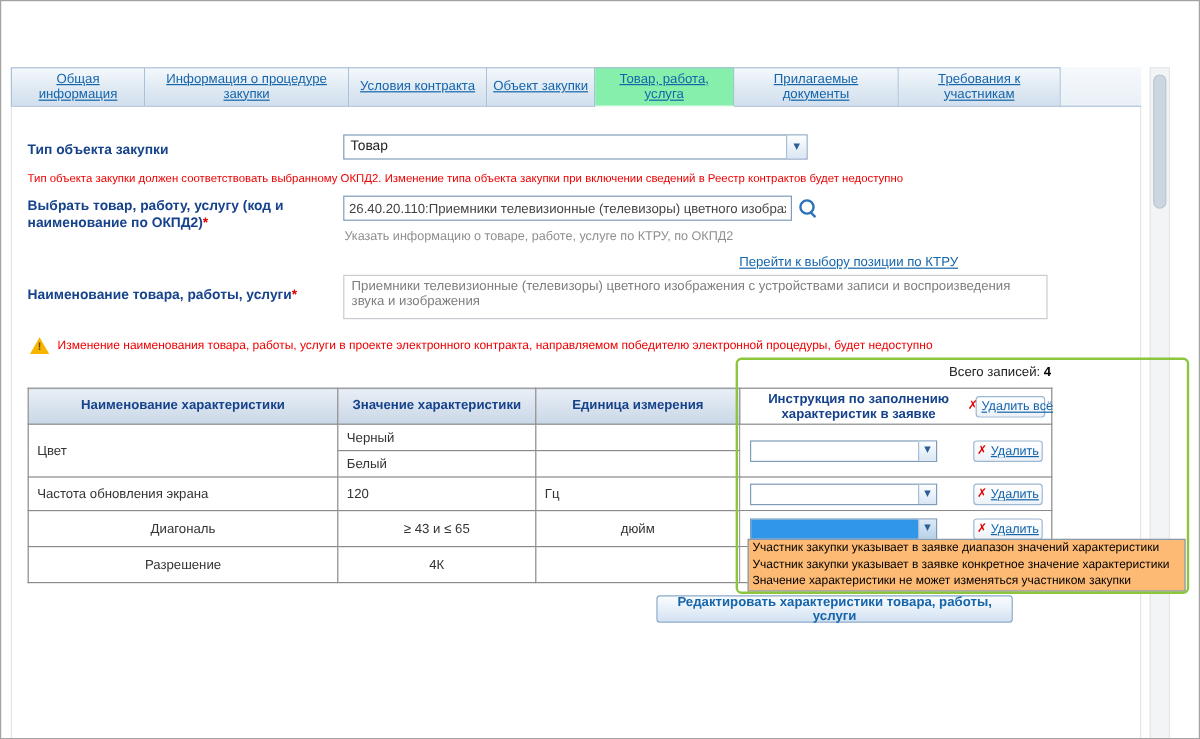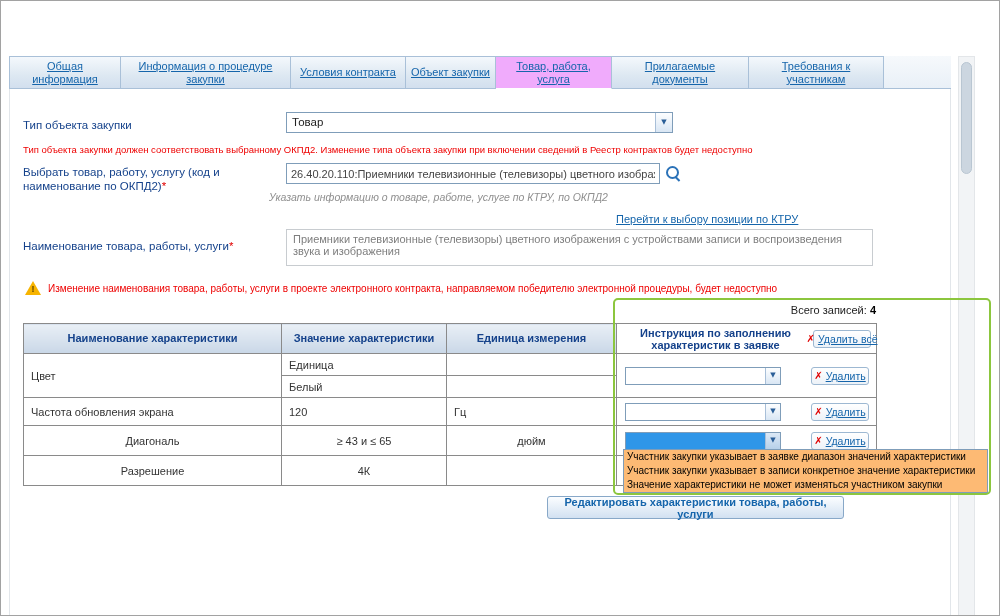--- a/index.html
+++ b/index.html
@@ -11,48 +11,48 @@
   
   .edge { position:absolute; width:1px; top:88px; bottom:0; background:#e2e6ea; }
   .edge.left { left:8px; } .edge.right { left:949px; }
 
   
   .tabs { position:absolute; left:8px; top:55px; width:942px; height:33px; display:flex; }
   .tab { border:1px solid #a9c0d8; border-left-width:0; cursor:pointer;
          background:linear-gradient(#f4f8fc,#dde8f2 60%,#d2dfee);
          display:flex; align-items:center; justify-content:center; text-align:center; }
   .tab:first-child { border-left-width:1px; }
-  .tab.active { background:#f0abfc; border-bottom-color:#fff; }
+  .tab.active { background:#86efac; border-bottom-color:#fff; }
   .tab-label { color:#1565ab; text-decoration:underline; font-size:11px; line-height:13px; padding:0 4px; }
   .tabs-filler { flex:1; border-bottom:1px solid #a9c0d8;
          background:linear-gradient(#f6f9fc,#e9f0f7); }
 
   
-  .fld-label { position:absolute; color:#15428b; font-weight:normal; font-size:11.5px; line-height:14px; }
+  .fld-label { position:absolute; color:#15428b; font-weight:bold; font-size:11.5px; line-height:14px; }
   .req { color:#e00000; }
   .sel { display:flex; align-items:stretch; border:1px solid #7f9db9; background:#fff; cursor:pointer; }
   .sel-value { flex:1; padding:3px 0 0 5px; font-size:11.5px; color:#222; white-space:nowrap; overflow:hidden; }
   .sel-arrow { width:17px; border-left:1px solid #a8bfd8; background:linear-gradient(#fdfeff,#d9e6f4);
                display:flex; align-items:center; justify-content:center; }
   .arrow-glyph { font-family:"DejaVu Sans",sans-serif; font-size:7px; color:#2b5f98; line-height:1; }
   #type-select { position:absolute; left:285px; top:111px; width:387px; height:21px; }
 
   .warn-red { position:absolute; color:#ee0000; font-size:9.5px; line-height:12px; }
   #type-warning { left:22px; top:143px; width:915px; }
 
   #okpd-label { left:22px; top:164px; width:256px; }
   #okpd-input { position:absolute; left:285px; top:162px; width:374px; height:21px;
                 border:1px solid #7f9db9; padding:0 4px; font:11px "Liberation Sans","DejaVu Sans",sans-serif; color:#444; }
   #search-btn { position:absolute; left:663px; top:163px; width:18px; height:18px; border:none; background:transparent; padding:0; cursor:pointer; }
   .magnifier { position:absolute; left:0; top:0; width:18px; height:18px; }
   .magnifier::before { content:""; position:absolute; left:2px; top:2px; width:9px; height:9px;
                        border:2px solid #2b72b8; border-radius:50%; }
   .magnifier::after { content:""; position:absolute; left:12px; top:12px; width:6px; height:2px;
                       background:#2b72b8; transform:rotate(45deg); transform-origin:0 0; }
-  #okpd-hint { position:absolute; left:268px; top:190px; font-style:italic; color:#8f8f8f; font-size:10.5px; }
+  #okpd-hint { position:absolute; left:286px; top:190px; color:#8f8f8f; font-size:10.5px; }
   #ktru-link { position:absolute; left:615px; top:212px; color:#1565ab; text-decoration:underline; font-size:11px; cursor:pointer; }
 
   #name-label { left:22px; top:238px; width:260px; }
   #name-textarea { position:absolute; left:285px; top:228px; width:587px; height:37px; resize:none;
                    border:1px solid #c8ccd0; color:#7e7e7e; padding:3px 6px; line-height:14px;
                    font:11px "Liberation Sans","DejaVu Sans",sans-serif; overflow:hidden; }
   #name-warning { position:absolute; left:24px; top:280px; width:910px; display:flex; align-items:center; gap:7px; }
   #name-warning .txt { color:#ee0000; font-size:10px; }
   .warn-icon { position:relative; width:16px; height:14px; flex:0 0 auto; }
   .warn-icon::before { content:""; position:absolute; left:0; top:0; width:0; height:0;
@@ -194,21 +194,21 @@
               <span class="x-glyph">✗</span>
               <span class="lbl">Удалить всё</span>
             </button>
           </div>
         </th>
       </tr>
     </thead>
     <tbody>
       <tr>
         <td class="h22" rowspan="2">Цвет</td>
-        <td class="h22">Единица</td>
+        <td class="h22">Черный</td>
         <td class="h22"></td>
         <td class="instr-cell" rowspan="2">
           <div class="iwrap">
             <div class="combo">
               <div class="combo-field"></div>
               <div class="combo-arrow">
                 <span class="arrow-glyph">▼</span>
                 </div>
             </div>
             <button class="btn-del">
@@ -253,21 +253,21 @@
                 <span class="arrow-glyph">▼</span>
                 </div>
             </div>
             <button class="btn-del">
               <span class="x-glyph">✗</span>
               <span class="lbl">Удалить</span>
             </button>
           </div>
           <div class="option-list">
             <div class="option">Участник закупки указывает в заявке диапазон значений характеристики</div>
-            <div class="option">Участник закупки указывает в записи конкретное значение характеристики</div>
+            <div class="option">Участник закупки указывает в заявке конкретное значение характеристики</div>
             <div class="option">Значение характеристики не может изменяться участником закупки</div>
           </div>
         </td>
       </tr>
       <tr>
         <td class="h30">Разрешение</td>
         <td class="h30">4К</td>
         <td class="h30"></td>
         <td class="instr-cell">
           <div class="iwrap">

